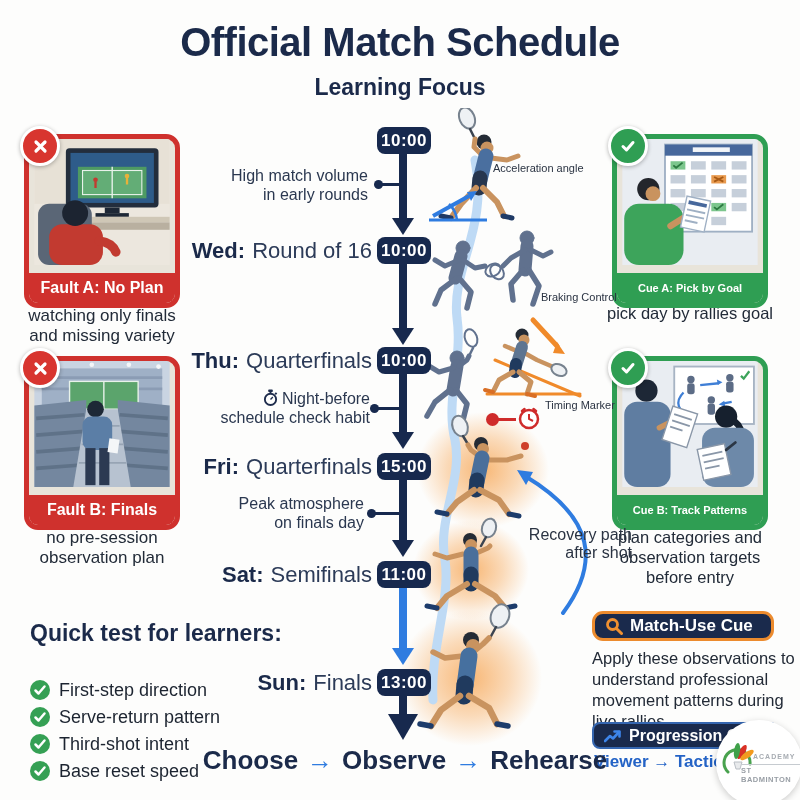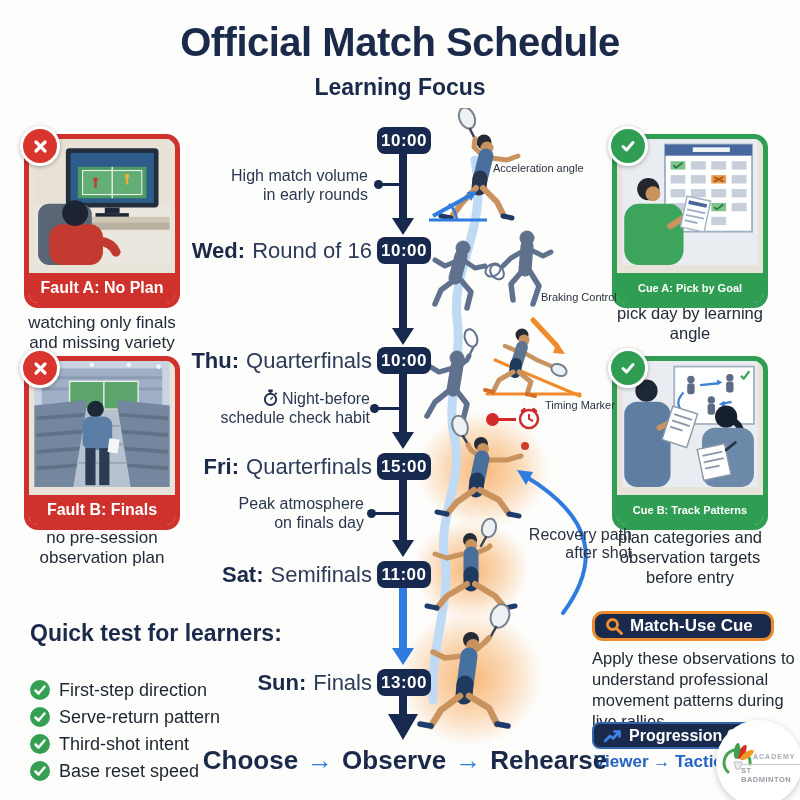--- a/index.html
+++ b/index.html
@@ -283,21 +283,21 @@
       <path d="M70,110 q14,2 18,12" fill="none" stroke="#c23a30" stroke-width="10" stroke-linecap="round"></path>
     </svg>
     <div class="banner red">Fault A: No Plan</div>
   </div>
   <div class="abs mark red" style="left:20px;top:126px">
       <svg width="15" height="15" viewBox="0 0 15 15">
         <line x1="3" y1="3" x2="12" y2="12" stroke="#fff" stroke-width="3.2" stroke-linecap="round"></line>
         <line x1="12" y1="3" x2="3" y2="12" stroke="#fff" stroke-width="3.2" stroke-linecap="round"></line>
       </svg>
     </div>
-  <div class="abs cap" style="left:12px;top:313px;width:180px">watching only finals and missing variety</div>
+  <div class="abs cap" style="left:12px;top:306px;width:180px">watching only finals and missing variety</div>
 
   <div class="abs card red" style="left:24px;top:356px">
     <svg width="146" height="126" viewBox="0 0 146 136">
       <rect width="146" height="136" fill="#c9d4e2"></rect>
       <rect x="8" y="8" width="130" height="40" fill="#9fb0c6"></rect>
       <line x1="8" y1="18" x2="138" y2="18" stroke="#8b9cb4" stroke-width="3"></line>
       <line x1="8" y1="30" x2="138" y2="30" stroke="#8b9cb4" stroke-width="3"></line>
       <circle cx="22" cy="6" r="2.5" fill="#f4f6f8"></circle>
         <circle cx="62" cy="4" r="2.5" fill="#f4f6f8"></circle>
         <circle cx="102" cy="4" r="2.5" fill="#f4f6f8"></circle>
@@ -381,21 +381,21 @@
           <line x1="69" y1="90" x2="83" y2="90" stroke="#9fb0c4" stroke-width="2"></line>
         </g>
     </svg>
     <div class="banner green">Cue A: Pick by Goal</div>
   </div>
   <div class="abs mark green" style="left:608px;top:126px">
       <svg width="16" height="16" viewBox="0 0 16 16">
         <polyline points="3,8.5 6.5,12 13,4.5" fill="none" stroke="#fff" stroke-width="3" stroke-linecap="round" stroke-linejoin="round"></polyline>
       </svg>
     </div>
-  <div class="abs cap" style="left:600px;top:304px;width:180px;font-size:16.5px">pick day by learning angle</div>
+  <div class="abs cap" style="left:600px;top:304px;width:180px;font-size:16.5px">pick day by rallies goal</div>
 
   <div class="abs card green" style="left:612px;top:356px">
     <svg width="146" height="126" viewBox="0 0 146 136">
       <rect width="146" height="136" fill="#e9edf2"></rect>
       <rect x="56" y="6" width="86" height="62" fill="#fff" stroke="#a7b4c4" stroke-width="2"></rect>
       <g fill="#5c6c86">
           <circle cx="74" cy="20" r="4"></circle>
           <rect x="70" y="24" width="8" height="12" rx="3"></rect>
           <circle cx="116" cy="18" r="4"></circle>
           <rect x="112" y="22" width="8" height="12" rx="3"></rect>

